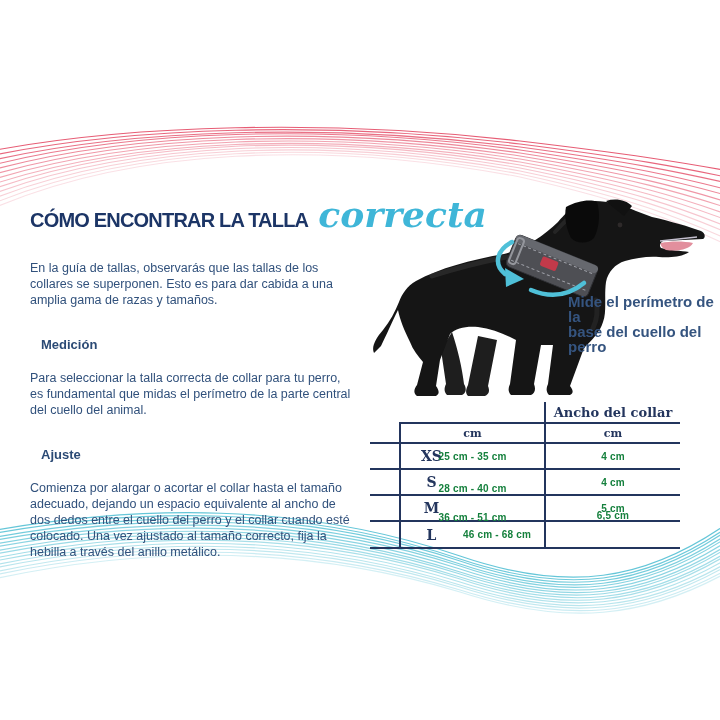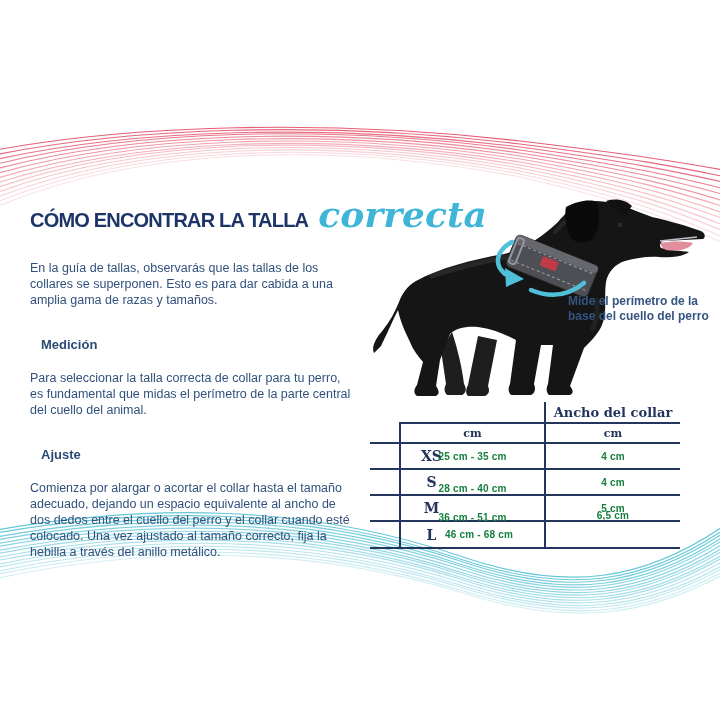--- a/index.html
+++ b/index.html
@@ -15,21 +15,21 @@
   .title-accent{font-family:"DejaVu Serif",serif;font-style:italic;font-weight:700;
                 font-size:36px;color:#3fb6d8;margin-left:10px;letter-spacing:0px;}
 
   
   .copy{position:absolute;left:30px;top:244px;width:340px;color:#31517c;
         font-size:12.5px;line-height:16px;white-space:pre-line;}
   .copy .para{margin:0 0 0 0;}
   .copy .heading{font-weight:700;color:#2b4a75;margin:13px 0 1px 0;font-size:13px;padding-left:11px;}
 
   
-  .dog-note{position:absolute;left:568px;top:294px;width:150px;font-size:12px;
+  .dog-note{position:absolute;left:568px;top:294px;width:150px;font-size:15px;
             font-weight:600;line-height:15px;color:#35547f;white-space:pre-line;}
 
   
   .size-table{position:absolute;left:368px;top:400px;width:314px;height:152px;}
   .tline{position:absolute;background:#23355d;}
   .cell{position:absolute;display:flex;align-items:center;justify-content:center;
         color:#23355d;text-align:center;}
   .th{font-family:"DejaVu Serif",serif;font-weight:700;font-size:13px;}
   .unit{font-family:"DejaVu Serif",serif;font-weight:700;font-size:11px;}
   .size-label{font-family:"DejaVu Serif",serif;font-weight:700;font-size:14px;margin-left:48px;}
@@ -204,18 +204,18 @@
       <div class="cell val" style="left:33px;top:70px;width:143px;height:36px;border-radius:10px;">28 cm - 40 cm</div>
       <div class="cell val" style="left:178px;top:70px;width:134px;height:24px;">4 cm</div>
     </div>
     <div>
       <div class="cell size-label" style="left:0;top:96px;width:31px;height:24px;">M</div>
       <div class="cell val" style="left:33px;top:96px;width:143px;height:42px;">36 cm - 51 cm</div>
       <div class="cell val" style="left:178px;top:96px;width:134px;height:24px;">5 cm</div>
     </div>
     <div>
       <div class="cell size-label" style="left:0;top:122px;width:31px;height:25px;">L</div>
-      <div class="cell val" style="left:33px;top:122px;width:156px;height:25px;">46 cm - 68 cm</div>
+      <div class="cell val" style="left:33px;top:122px;width:156px;height:25px;padding-left:18px;">46 cm - 68 cm</div>
       <div class="cell val" style="left:178px;top:108px;width:134px;height:14px;">6,5 cm</div>
     </div>
   </div>
 
 </div>
 
 </body></html>

